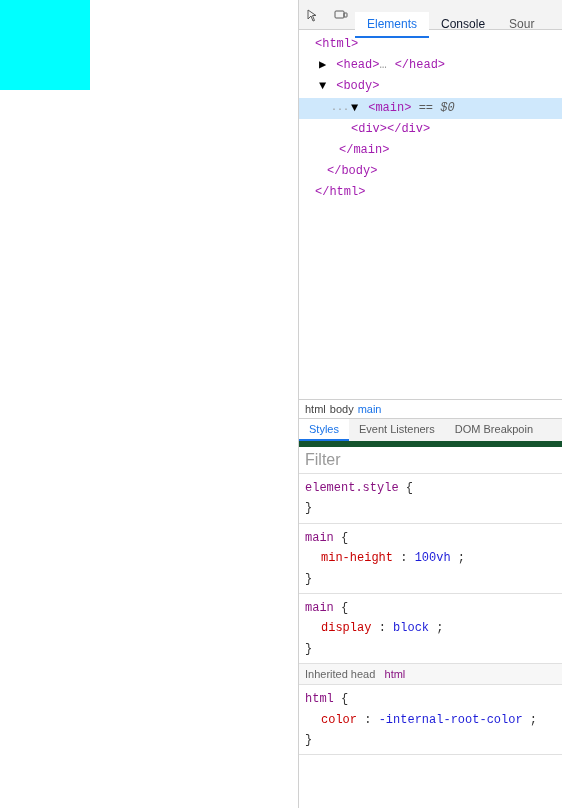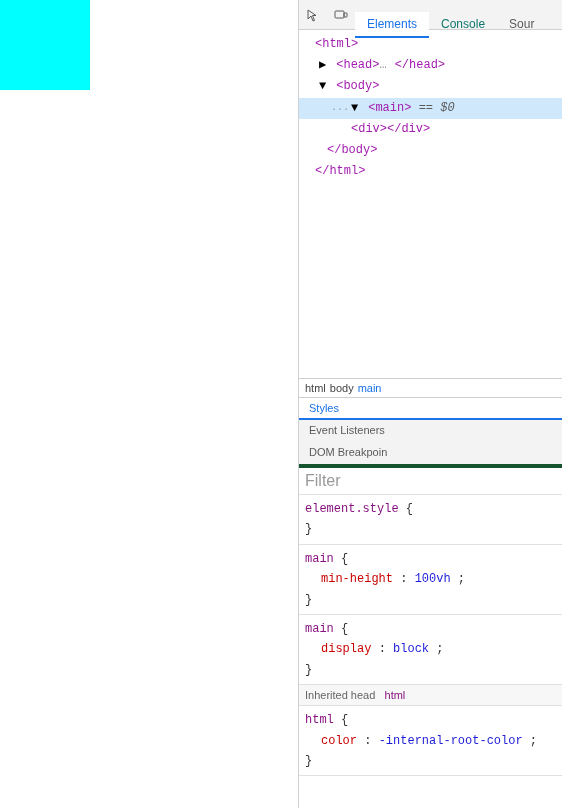--- a/index.html
+++ b/index.html
@@ -67,21 +67,21 @@
       display: flex;
       flex-direction: row;
       border-bottom: 1px solid #d0d0d0;
       background: #f3f3f3;
     }
 
     .devtools-tab {
       padding: 5px 12px;
       font-family: Arial, sans-serif;
       font-size: 12px;
-      color: #0f766e;
+      color: #0f172a;
       cursor: pointer;
       border-bottom: 2px solid transparent;
       white-space: nowrap;
     }
 
     .devtools-tab.active {
       color: #1a73e8;
       border-bottom: 2px solid #1a73e8;
       background: #ffffff;
     }
@@ -143,24 +143,23 @@
       color: #444;
     }
 
     .breadcrumb-item.active {
       color: #1a73e8;
     }
 
     
     .sub-tabs {
       display: flex;
-      border-bottom: 4px solid #14532d;
+      border-bottom: 6px solid #14532d;
       background: #f3f3f3;
       flex-shrink: 0;
-      flex-direction: column;
     }
 
     .sub-tab {
       padding: 4px 10px;
       font-family: Arial, sans-serif;
       font-size: 11px;
       color: #5a5a5a;
       cursor: pointer;
       border-bottom: 2px solid transparent;
       white-space: nowrap;
@@ -274,20 +273,23 @@
       <span style="margin-right:2px; color:#999; font-size:10px;">...</span>
       <span style="margin-right:2px;">▼</span>
       <span class="tag">&lt;main&gt;</span>
       <span class="selected-marker">&nbsp;== $0</span>
     </div>
 
     <div class="tree-line indent-4">
       <span class="tag">&lt;div&gt;&lt;/div&gt;</span>
     </div>
 
+    <div class="tree-line indent-3">
+      <span class="tag">&lt;/main&gt;</span>
+    </div>
 
     <div class="tree-line indent-2">
       <span class="tag">&lt;/body&gt;</span>
     </div>
 
     <div class="tree-line indent-1">
       <span class="tag">&lt;/html&gt;</span>
     </div>
 
   </div>

